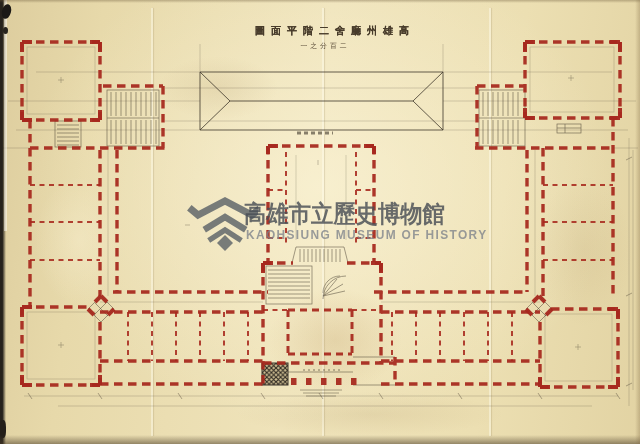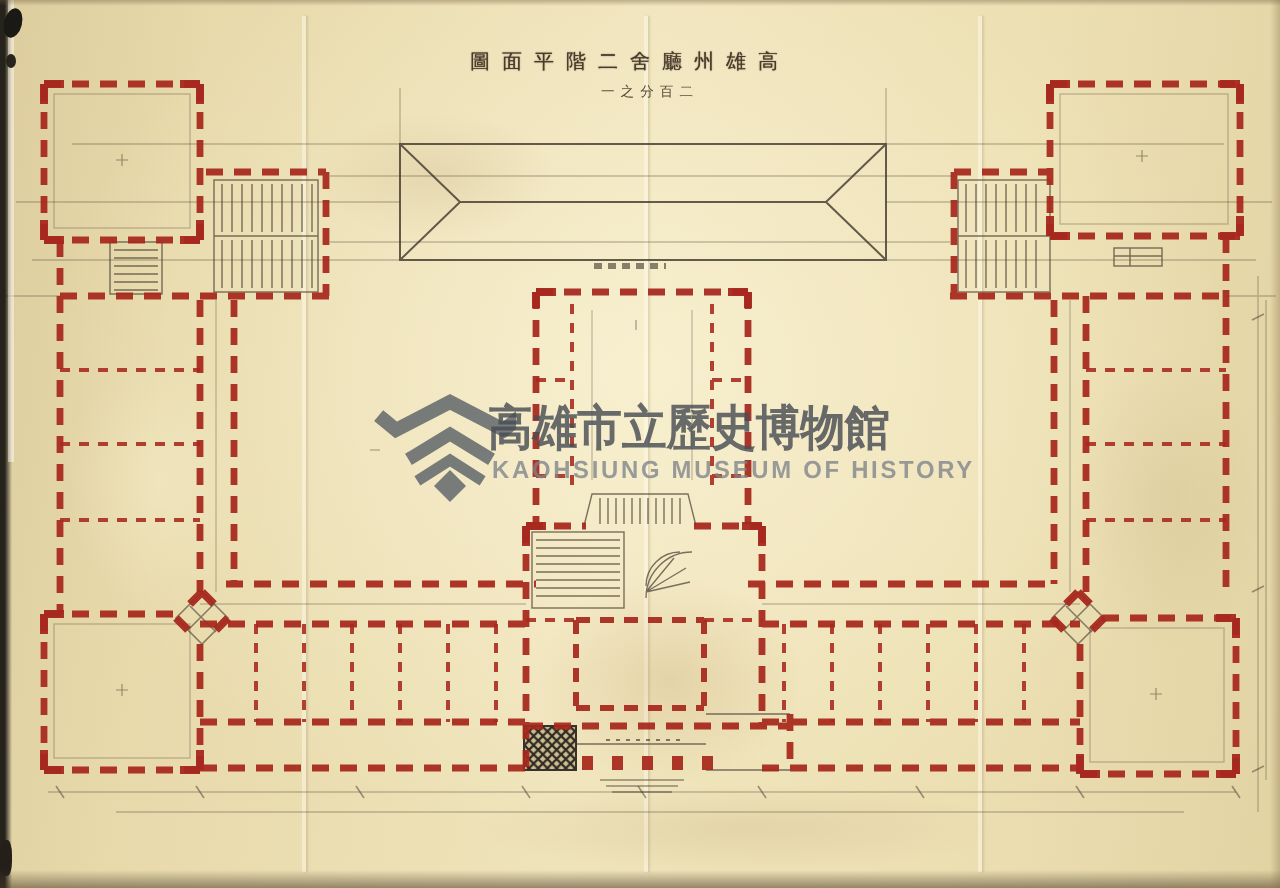--- a/index.html
+++ b/index.html
@@ -29,22 +29,22 @@
   #edgeB{left:0;bottom:0;width:100%;height:9px;
          background:linear-gradient(to top,rgba(75,61,40,.55),rgba(75,61,40,0));}
   #edgeT{left:0;top:0;width:100%;height:3px;
          background:linear-gradient(to bottom,rgba(110,92,60,.40),rgba(110,92,60,0));}
   #edgeR{right:0;top:0;width:5px;height:100%;
          background:linear-gradient(to left,rgba(130,108,70,.35),rgba(130,108,70,0));}
   #blobTL{left:2px;top:4px;width:9px;height:15px;background:#1b1916;border-radius:50%;transform:rotate(14deg);}
   #blobTL2{left:3px;top:27px;width:5px;height:7px;background:#27231d;border-radius:50%;}
   #blobBL{left:0;bottom:6px;width:6px;height:18px;background:#241f19;border-radius:40%;}
   
-  #title{left:235px;top:24px;width:180px;text-align:left;
-         font-family:"Liberation Serif",serif;font-weight:400;font-size:10px;
+  #title{left:235px;top:24px;width:180px;text-align:right;
+         font-family:"Liberation Serif",serif;font-weight:700;font-size:10px;
          letter-spacing:6px;color:#473b2a;text-shadow:0 0 .6px #473b2a;white-space:nowrap;}
   #scale{left:250px;top:41px;width:150px;text-align:center;
          font-family:"Liberation Serif",serif;font-size:6.8px;letter-spacing:3px;color:#5c4e3a;white-space:nowrap;}
   
   #wm{left:0;top:0;width:640px;height:392px;pointer-events:none;}
   #wmzh{left:244px;top:198px;font-size:24px;font-weight:700;color:rgba(72,77,84,.82);
         transform:scaleX(.93);transform-origin:left;white-space:nowrap;}
   #wmen{left:246px;top:228px;font-size:12.3px;font-weight:700;letter-spacing:1.4px;
         color:rgba(125,131,139,.78);transform:scaleX(.97);transform-origin:left;white-space:nowrap;}
 </style>

